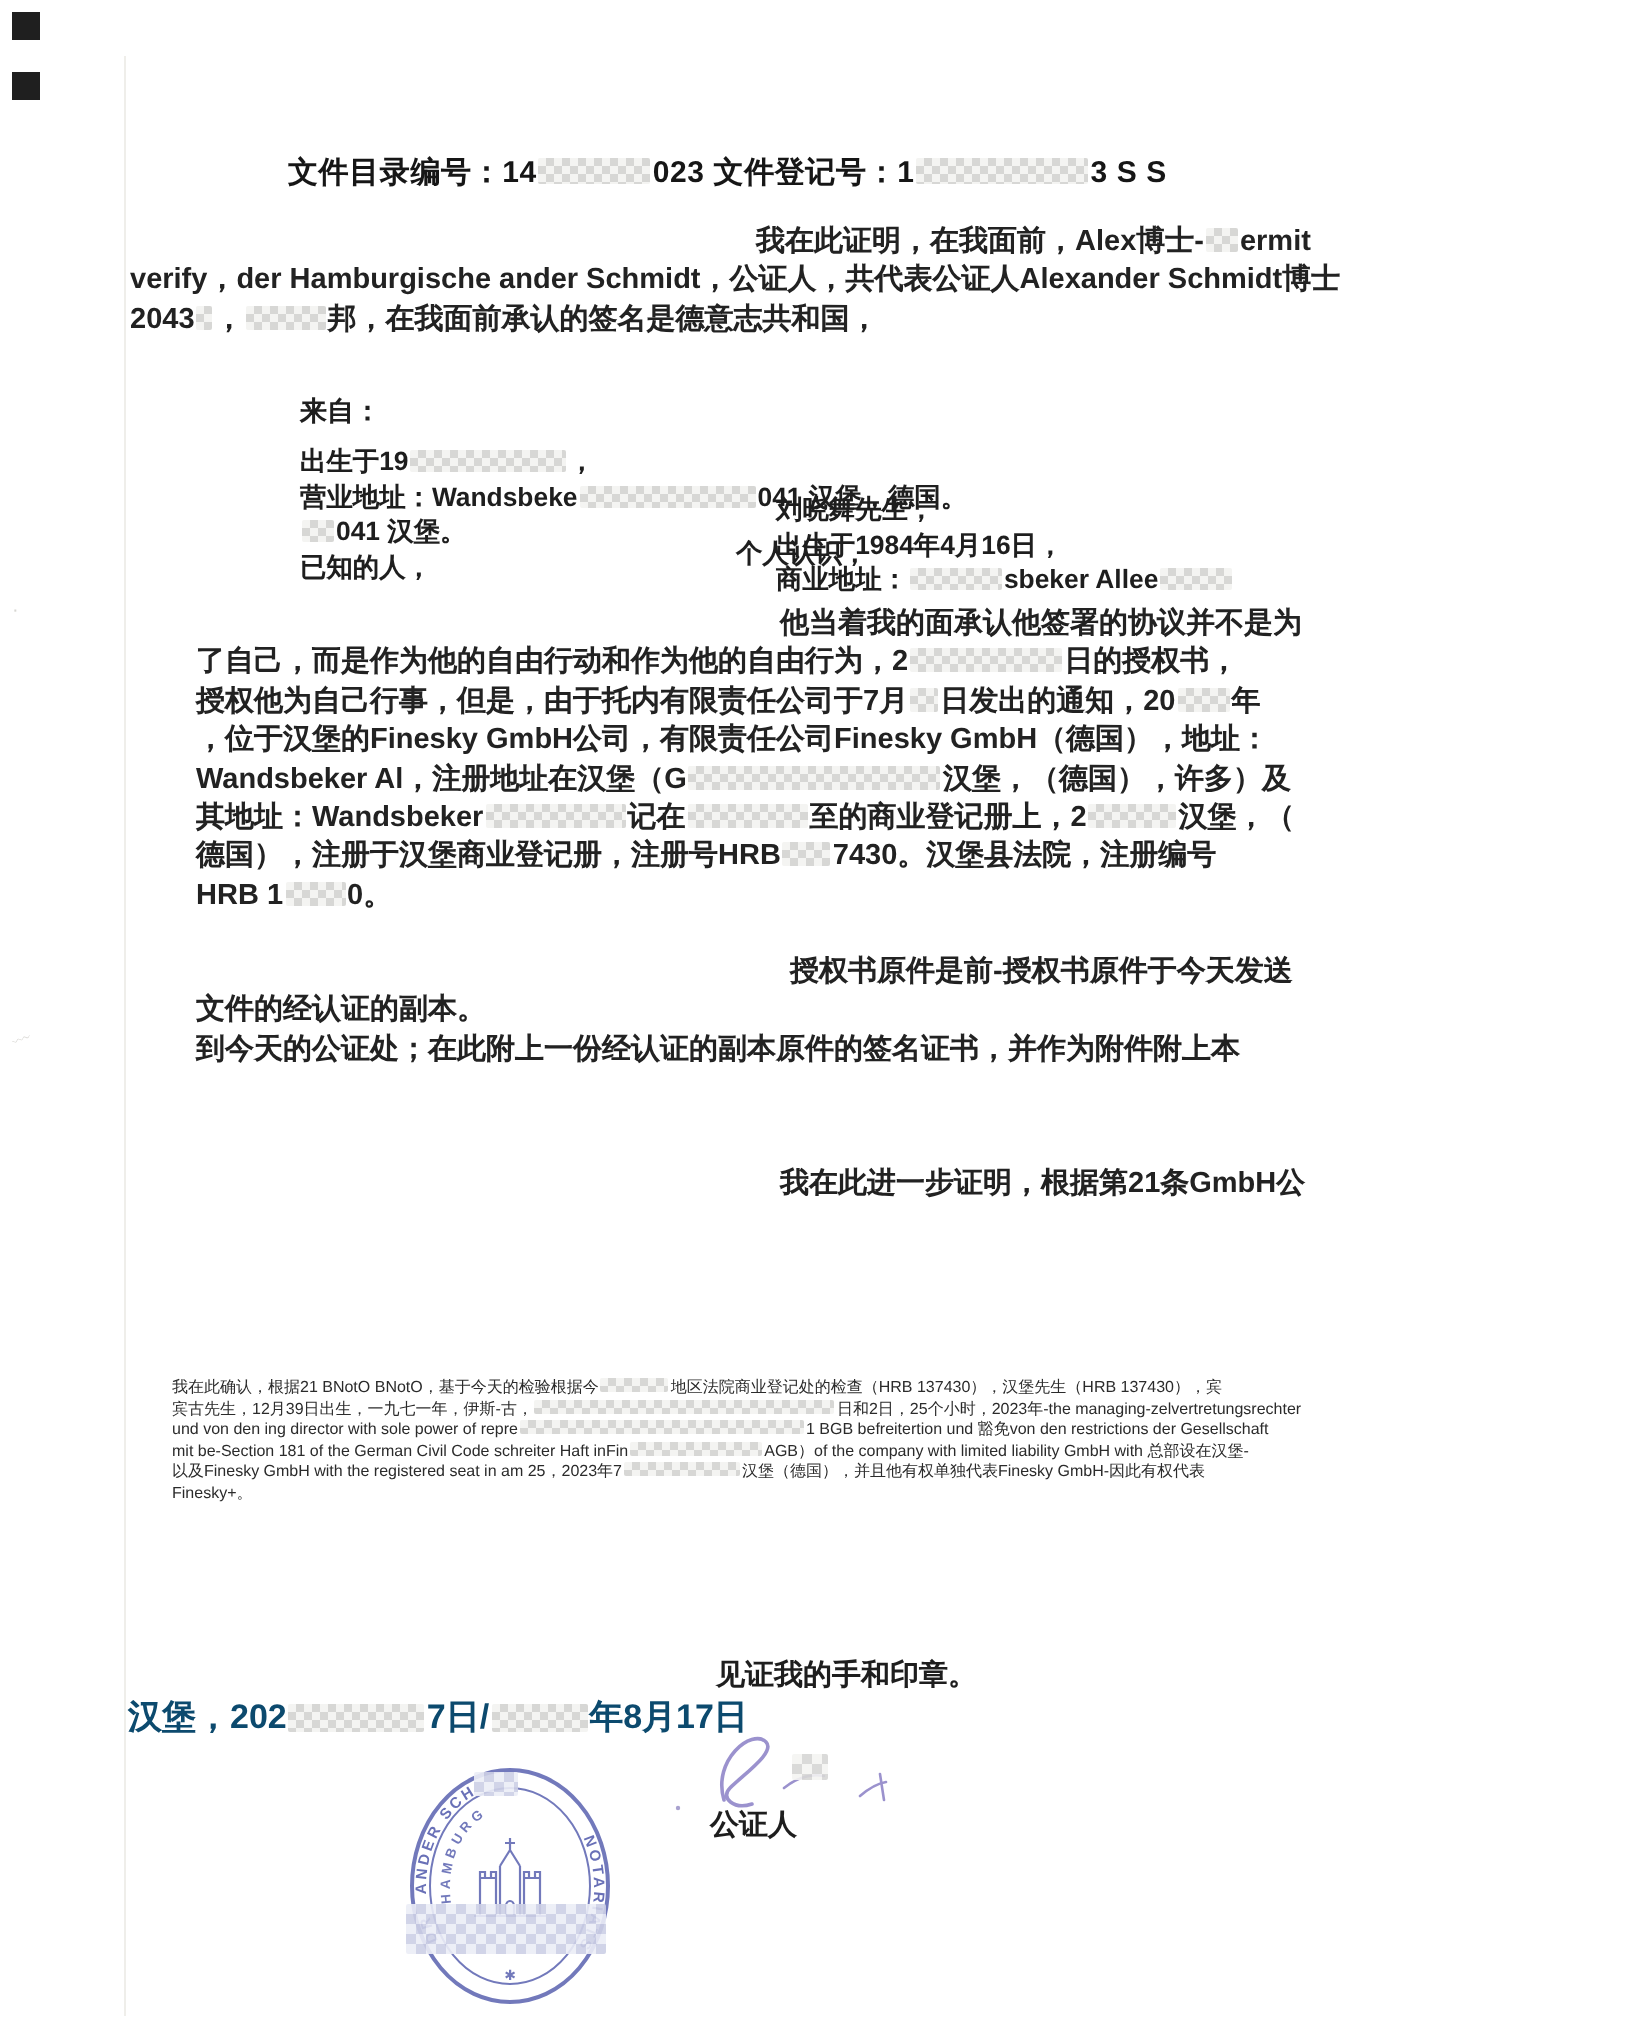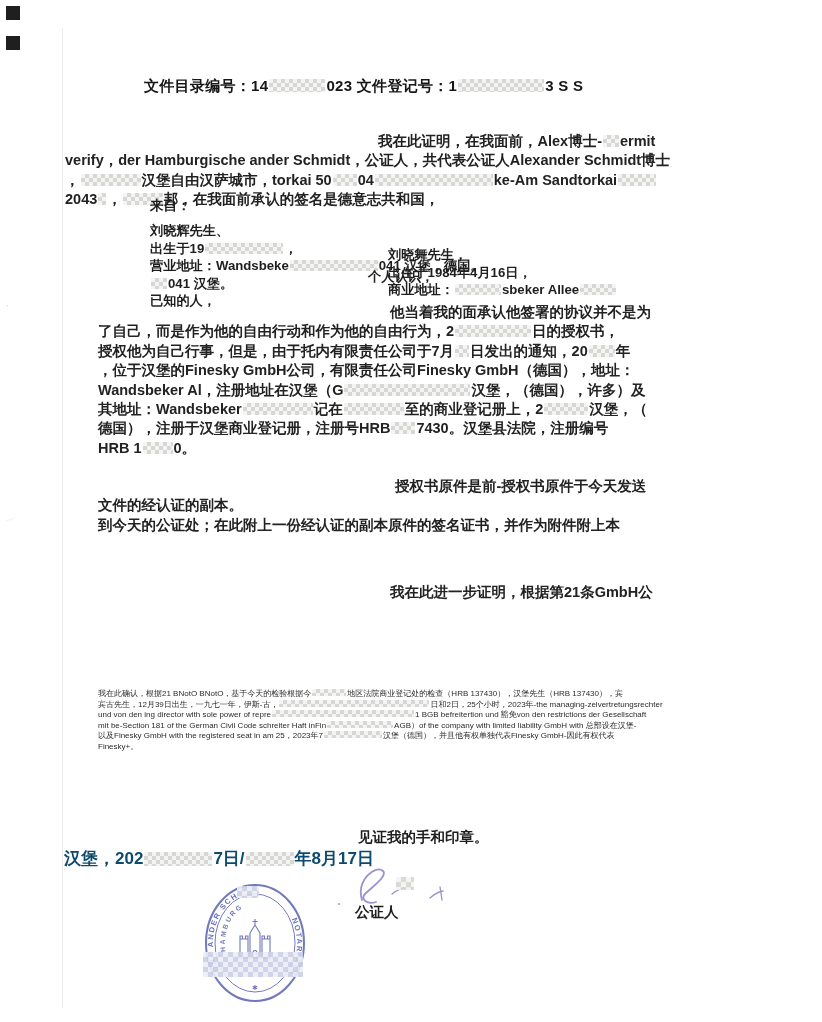--- a/index.html
+++ b/index.html
@@ -38,21 +38,21 @@
   .certify{left:65px;top:112px;width:710px;}
   .from-label{left:150px;top:197px;font-size:13.5px;font-weight:600;}
   .person{font-size:13.2px;line-height:17.6px;font-weight:600;}
   .person .redact{height:11px;}
   .pleft{left:150px;top:222px;}
   .pright{left:388px;top:214px;margin-top:32px;}
   .pknown{left:368px;top:268px;font-size:13.2px;font-weight:600;}
   .mainp{left:98px;top:303px;width:680px;}
   .poa{left:98px;top:477px;width:680px;}
   .further{left:390px;top:583px;width:345px;}
-  .fine{left:98px;top:689px;width:672px;font-size:8px;line-height:10.6px;font-weight:400;color:#2b2b2b;}
+  .fine{left:86px;top:689px;width:672px;font-size:8px;line-height:10.6px;font-weight:400;color:#2b2b2b;}
   .fine .redact{height:7px;vertical-align:0;}
   .witness{left:358px;top:828px;font-size:14.5px;font-weight:600;}
   .dateline{left:64px;top:847px;font-size:17px;font-weight:700;color:#0c4a6e;}
   .dateline .redact{height:14px;vertical-align:-2px;}
   .notary-label{left:355px;top:903px;font-size:14.5px;font-weight:600;}
 
   .sig-svg{left:330px;top:860px;}
   .seal-svg{left:203px;top:882px;}
   .sealtxt{fill:#4f58ab;font-size:7.6px;font-weight:700;letter-spacing:1.6px;font-family:"Liberation Sans","DejaVu Sans",sans-serif;opacity:.85;}
   .sealtxt2{fill:#4f58ab;font-size:6.8px;font-weight:700;letter-spacing:2.2px;font-family:"Liberation Sans","DejaVu Sans",sans-serif;opacity:.8;}
@@ -64,30 +64,28 @@
 <div class="sq" style="left:6px;top:36px;"></div>
 <div class="scan-edge"></div>
 <div class="ghost" style="left:6px;top:300px;">·</div>
 <div class="ghost" style="left:5px;top:510px;transform:rotate(-20deg);">﹏</div>
 
 <div class="abs header-line">
     <div class="ln">文件目录编号：14<span class="redact" style="width: 56px;"></span>023 文件登记号：1<span class="redact" style="width: 86px;"></span>3 S S</div>
   </div>
 
 <div class="abs para certify">
-    <div class="ln" style="padding-left: 313px; margin-top: 20px;">我在此证明，在我面前，Alex博士-<span class="redact" style="width: 16px;"></span>ermit</div>
+    <div class="ln" style="padding-left: 313px;">我在此证明，在我面前，Alex博士-<span class="redact" style="width: 16px;"></span>ermit</div>
     <div class="ln">verify，der Hamburgische ander Schmidt，公证人，共代表公证人Alexander Schmidt博士</div>
-    <div class="ln">，<span class="redact" style="width: 60px;"></span>汉堡自由汉萨城市，torkai 50<span class="redact" style="width: 24px;"></span>04<span class="redact" style="width: 118px;"></span>ke-Am Sandtorkai<span class="redact" style="width: 38px;"></span></div>
     <div class="ln">2043<span class="redact" style="width: 8px;"></span>，<span class="redact" style="width: 40px;"></span>邦，在我面前承认的签名是德意志共和国，</div>
   </div>
 
 <div class="abs from-label">来自：</div>
 
 <div class="abs person pleft">
-    <div class="ln">刘晓辉先生、</div>
     <div class="ln">出生于19<span class="redact" style="width: 78px;"></span>，</div>
     <div class="ln">营业地址：Wandsbeke<span class="redact" style="width: 88px;"></span>041 汉堡，德国。</div>
     <div class="ln"><span class="redact" style="width: 16px;"></span>041 汉堡。</div>
     <div class="ln">已知的人，</div>
   </div>
 <div class="abs person pright">
     <div class="ln">刘晓舞先生，</div>
     <div class="ln">出生于1984年4月16日，</div>
     <div class="ln">商业地址：<span class="redact" style="width: 46px;"></span>sbeker Allee<span class="redact" style="width: 36px;"></span></div>
   </div>

